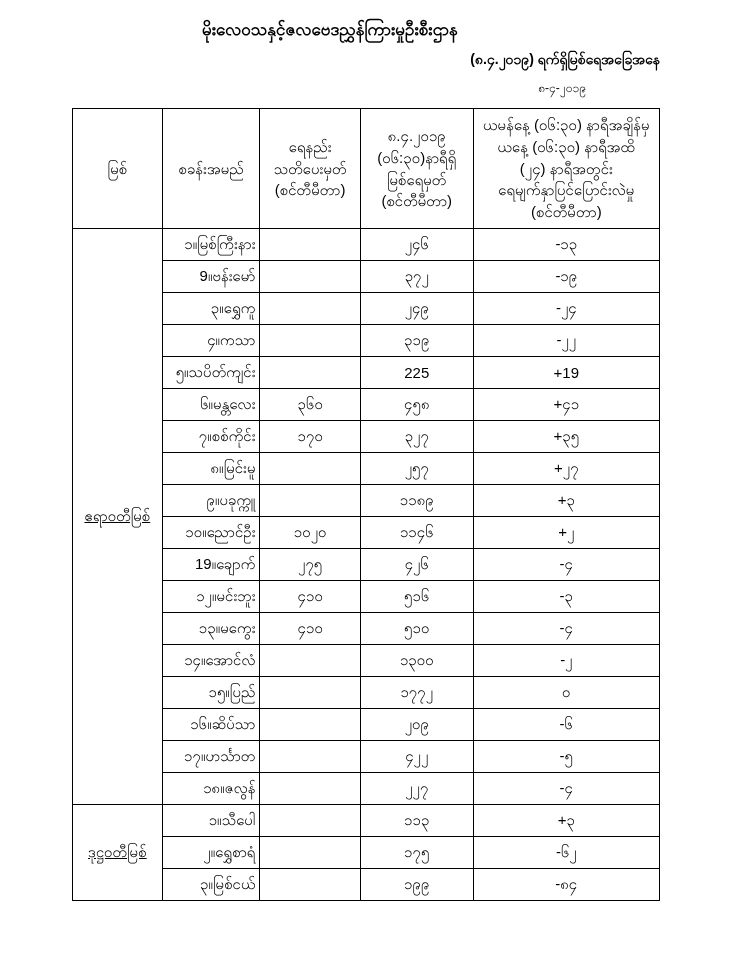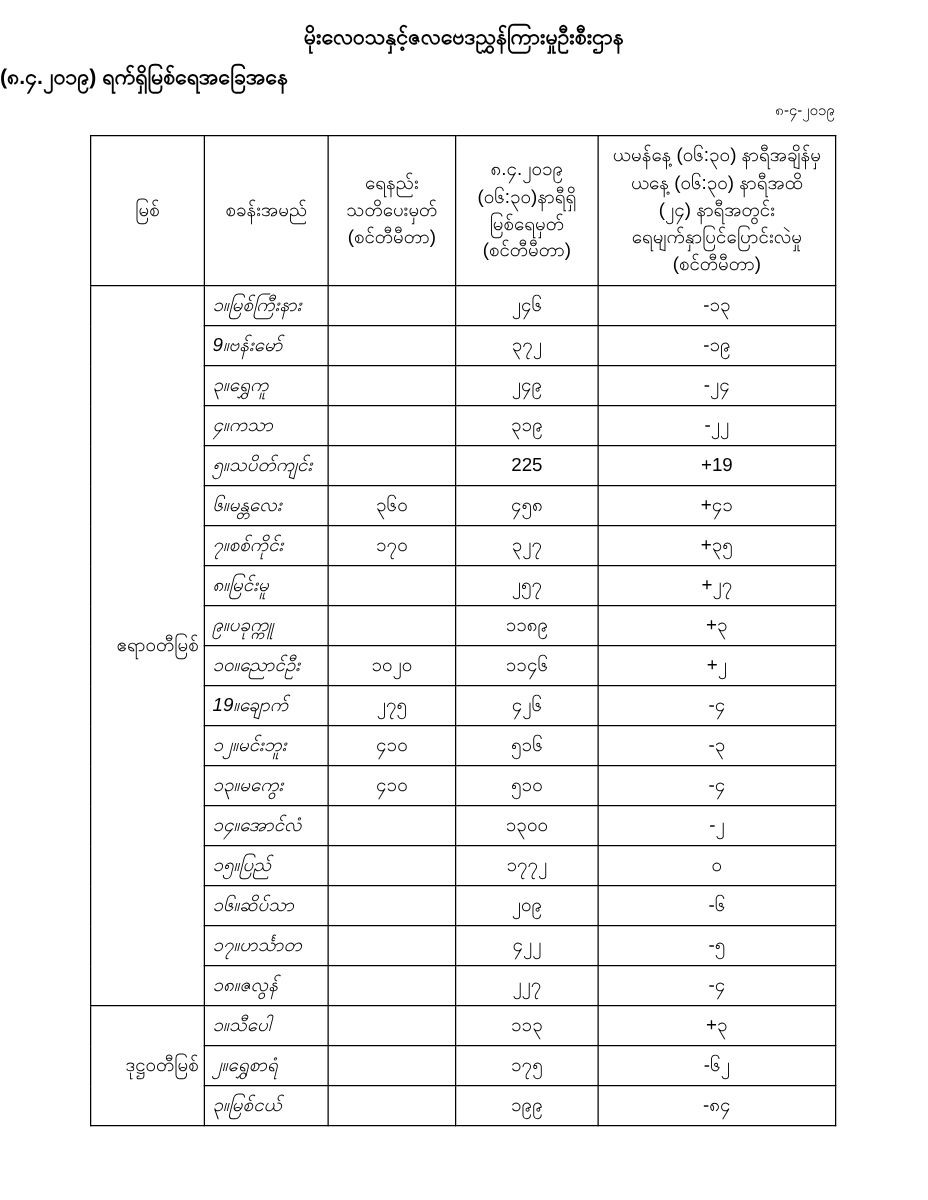--- a/index.html
+++ b/index.html
@@ -1,36 +1,36 @@
 <!DOCTYPE html>
 <html><head>
 <meta charset="utf-8">
 <style>
   html, body { margin: 0; padding: 0; background: #ffffff; }
   .page {
     position: relative;
-    width: 742px;
+    width: 660px;
     height: 960px;
     background: #ffffff;
     color: #000000;
     font-family: "Liberation Sans", sans-serif;
     overflow: hidden;
   }
   .title-line-1 {
     position: absolute;
     top: 18px; left: 0; width: 100%;
     text-align: center;
     font-size: 17px;
     font-weight: bold;
   }
   .title-line-2 {
     position: absolute;
     top: 50px; left: 0; width: 100%;
-    text-align: left;
-    font-size: 17px;
+    text-align: right;
+    font-size: 14px;
     font-weight: bold;
   }
   .report-date {
     position: absolute;
     top: 80px; right: 74px;
     font-size: 12px;
     text-align: center;
   }
   table.river-table {
     position: absolute;
@@ -48,22 +48,22 @@
   .river-table th {
     font-weight: normal;
     text-align: center;
     vertical-align: middle;
     white-space: pre-line;
     line-height: 1.45;
     padding: 2px 3px;
   }
   .river-table tbody tr { height: 32px; }
   .river-table td { vertical-align: middle; padding: 0 4px; }
-  td.river-cell  { text-align: right; }
-  td.station-cell { text-align: left; padding-left: 6px; font-style: italic; }
+  td.river-cell  { text-align: center; text-decoration: underline; }
+  td.station-cell { text-align: right; padding-left: 6px; }
   td.num-cell    { text-align: center; }
 </style>
 </head>
 <body>
 
 <div class="page">
 
   <div class="title-line-1">မိုးလေဝသနှင့်ဇလဗေဒညွှန်ကြားမှုဦးစီးဌာန</div>
 
   <div class="title-line-2">(၈.၄.၂၀၁၉) ရက်ရှိမြစ်ရေအခြေအနေ</div>

